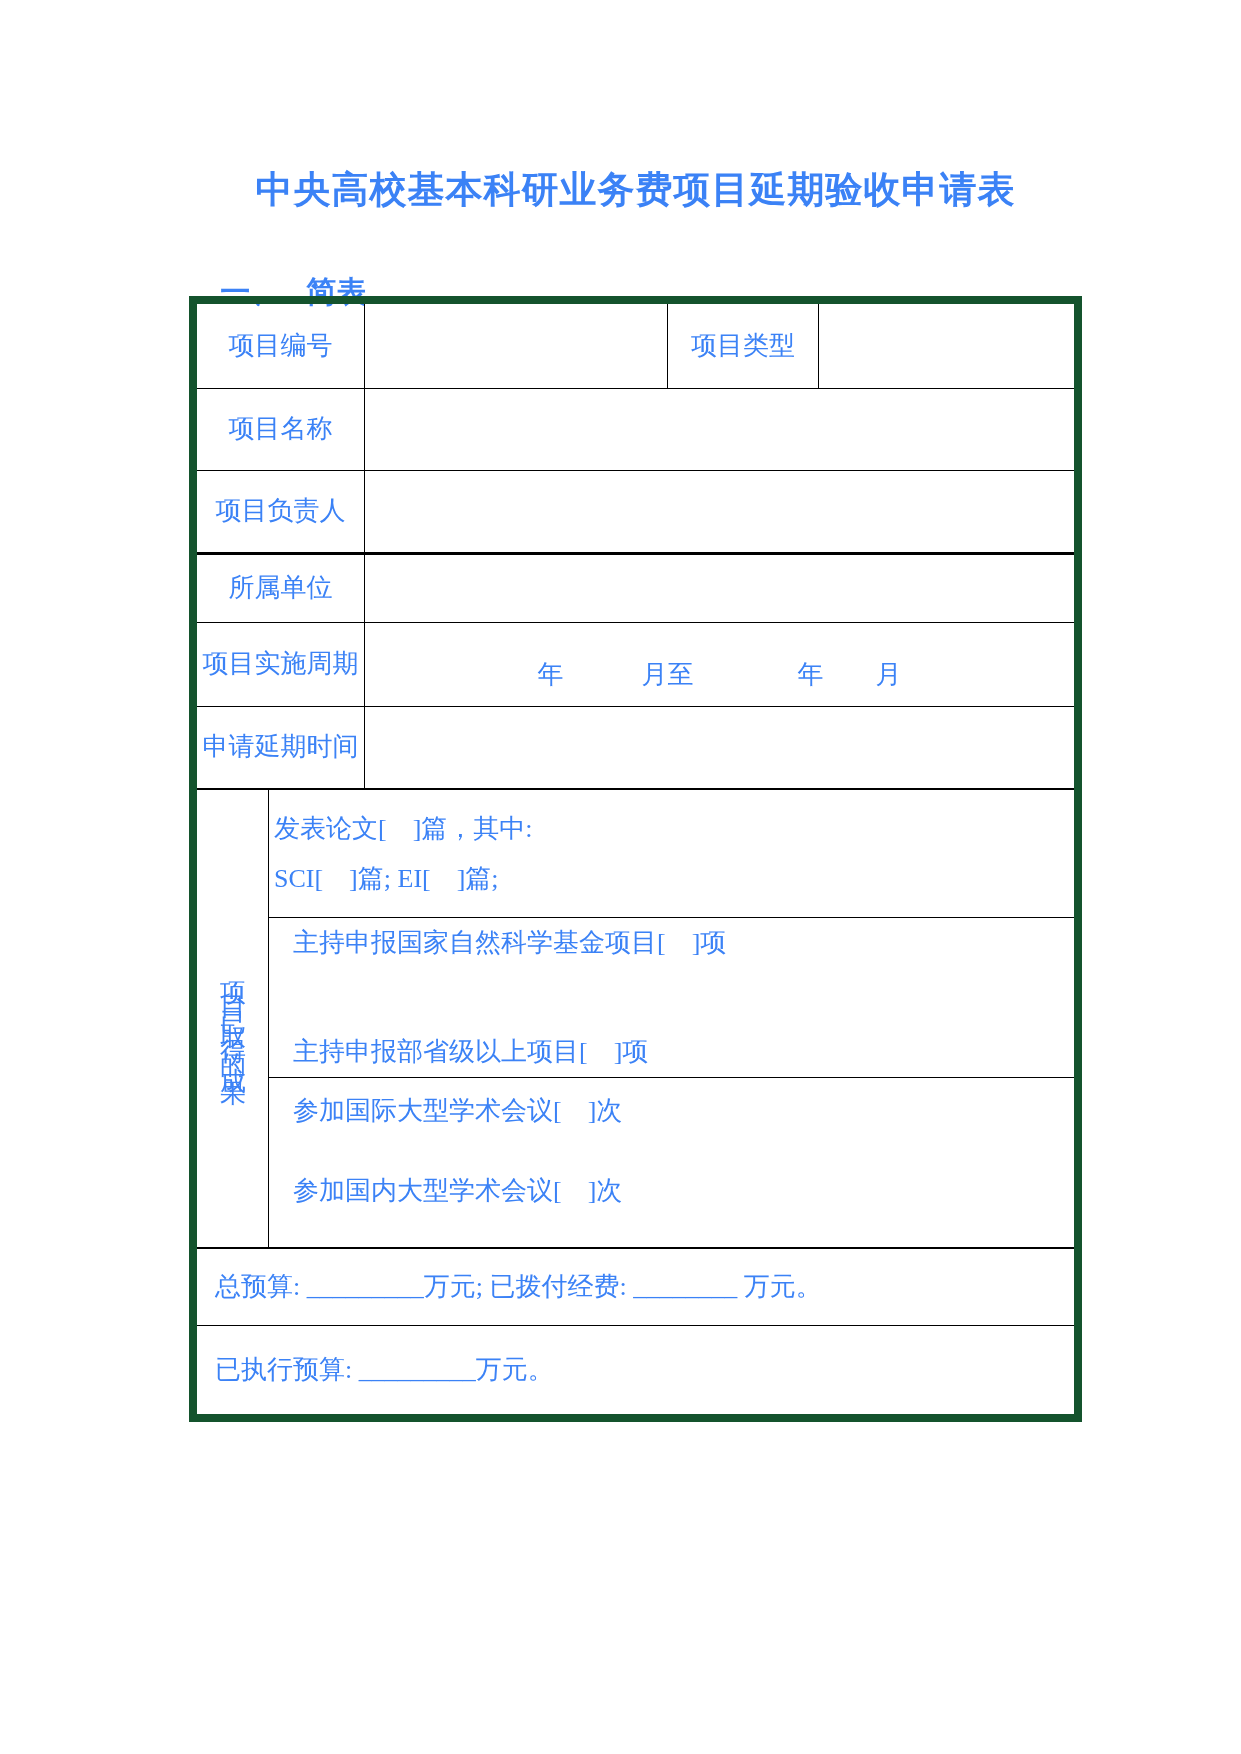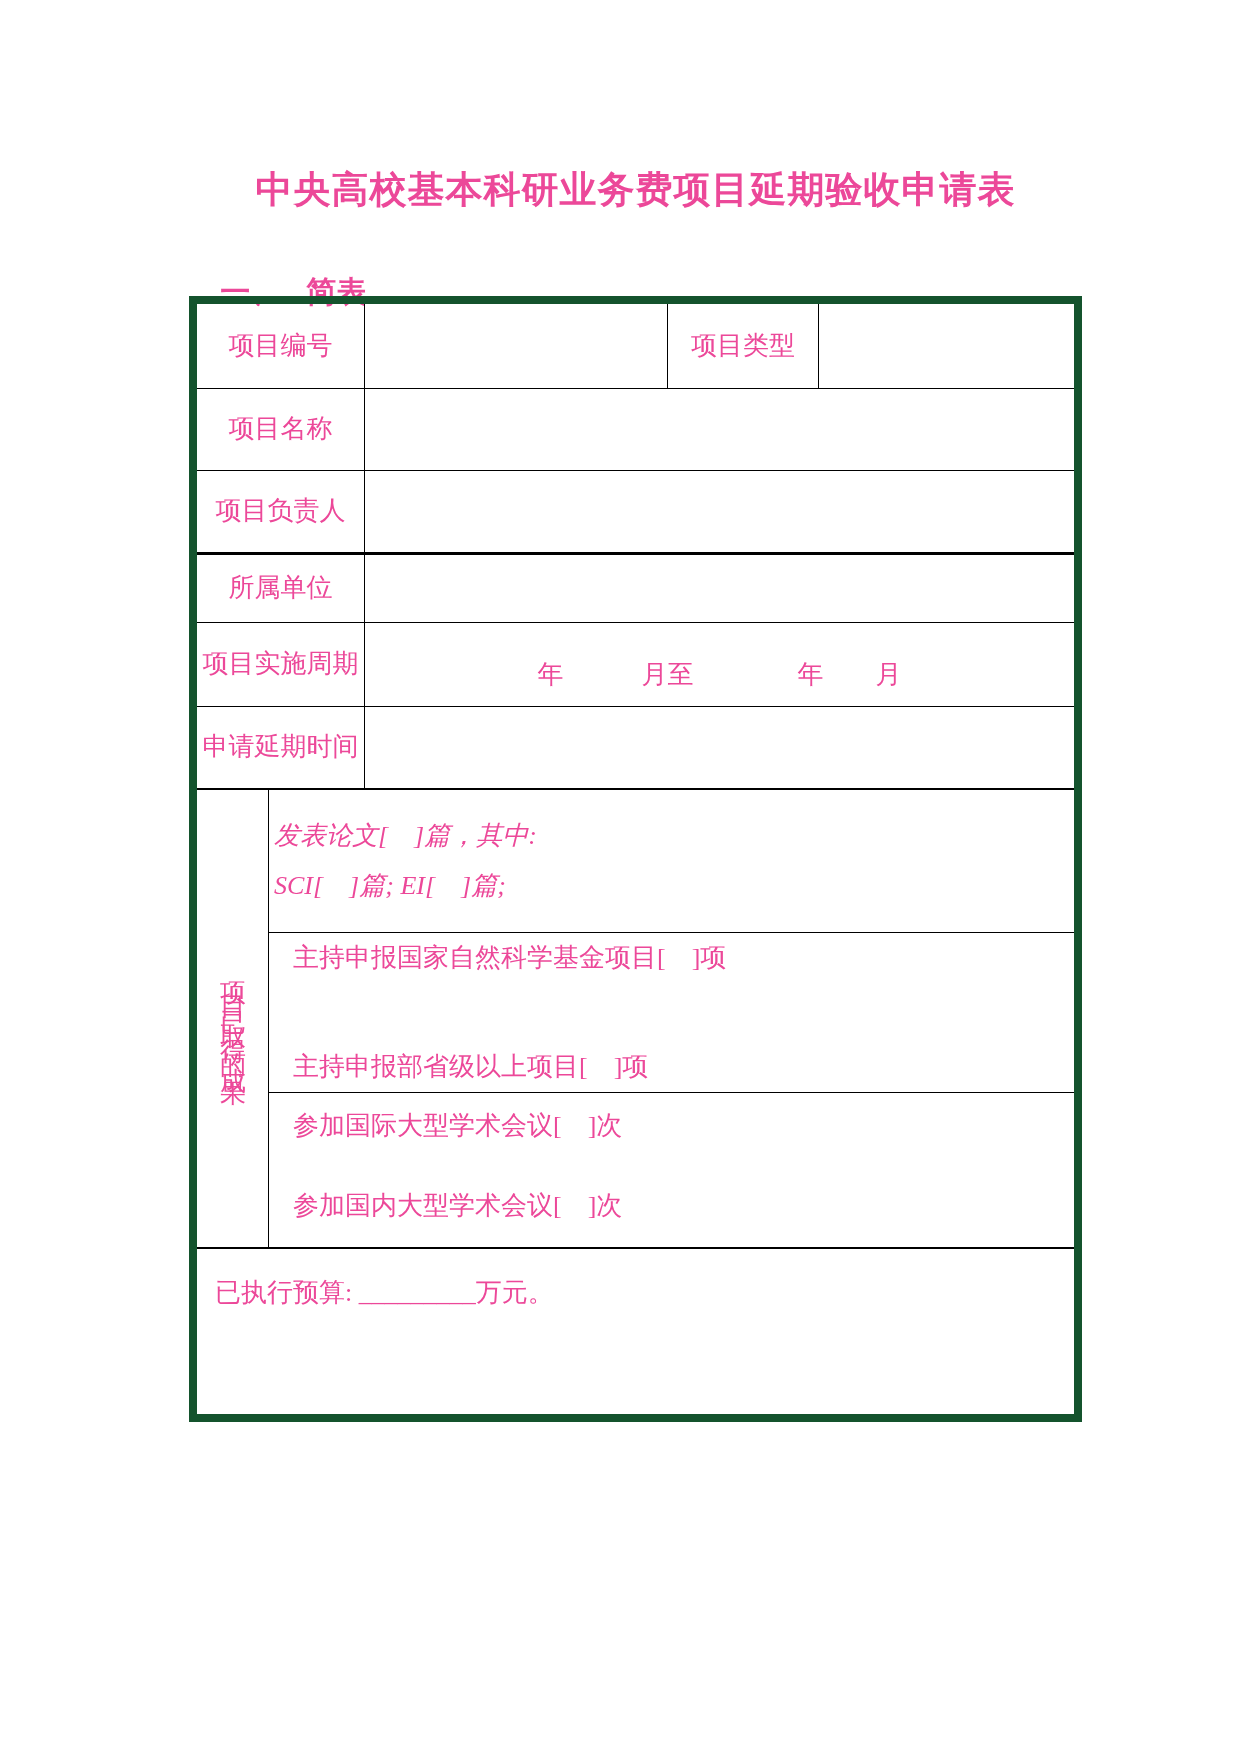--- a/index.html
+++ b/index.html
@@ -3,21 +3,21 @@
 <meta charset="utf-8">
 <style>
   * { margin: 0; padding: 0; box-sizing: border-box; }
   html, body { background: #888; }
   .page {
     position: relative;
     width: 1241px;
     height: 1754px;
     margin: 0 auto;
     background: #ffffff;
-    color: #ec4899;
+    color: #3b82f6;
     font-family: "Liberation Serif", "DejaVu Serif", serif;
     font-size: 26px;
     overflow: hidden;
     padding-left: 32px;
   }
   .doc-title {
     position: absolute;
     top: 165px;
     left: 189px;
     width: 893px;
@@ -98,21 +98,21 @@
   .subrows { flex: 1 1 auto; display: flex; flex-direction: column; }
   .subrow {
     border-bottom: 1px solid #000;
     display: flex;
     flex-direction: column;
     justify-content: center;
     line-height: 50px;
     white-space: pre;
   }
   .subrow.last { border-bottom: none; gap: 24px; }
-  .subrow.papers { height: 143px; padding-left: 5px; font-style: italic; }
+  .subrow.papers { height: 128px; padding-left: 5px; }
   .subrow.projects { height: 160px; padding-left: 24px; justify-content: space-between; }
   .subrow.conferences { height: 146px; padding-left: 24px; line-height: 56px; }
   .subrow.fund1 { height: 77px; padding-left: 18px; }
   .subrow.fund2 { height: 88px; padding-left: 18px; }
   .fill-line { white-space: pre; }
 </style>
 </head>
 <body>
 
 <div class="page">
@@ -172,20 +172,23 @@
         </div>
         <div class="subrow conferences last">
           <div>参加国际大型学术会议[　]次</div>
           <div>参加国内大型学术会议[　]次</div>
         </div>
       </div>
     </div>
 
     <div class="tr h8">
       <div class="subrows last">
+        <div class="subrow fund1">
+          <div class="fill-line">总预算: _________万元; 已拨付经费: ________ 万元。</div>
+        </div>
         <div class="subrow fund2 last">
           <div class="fill-line">已执行预算: _________万元。</div>
         </div>
       </div>
     </div>
 
   </div>
 </div>
 
 </body></html>

